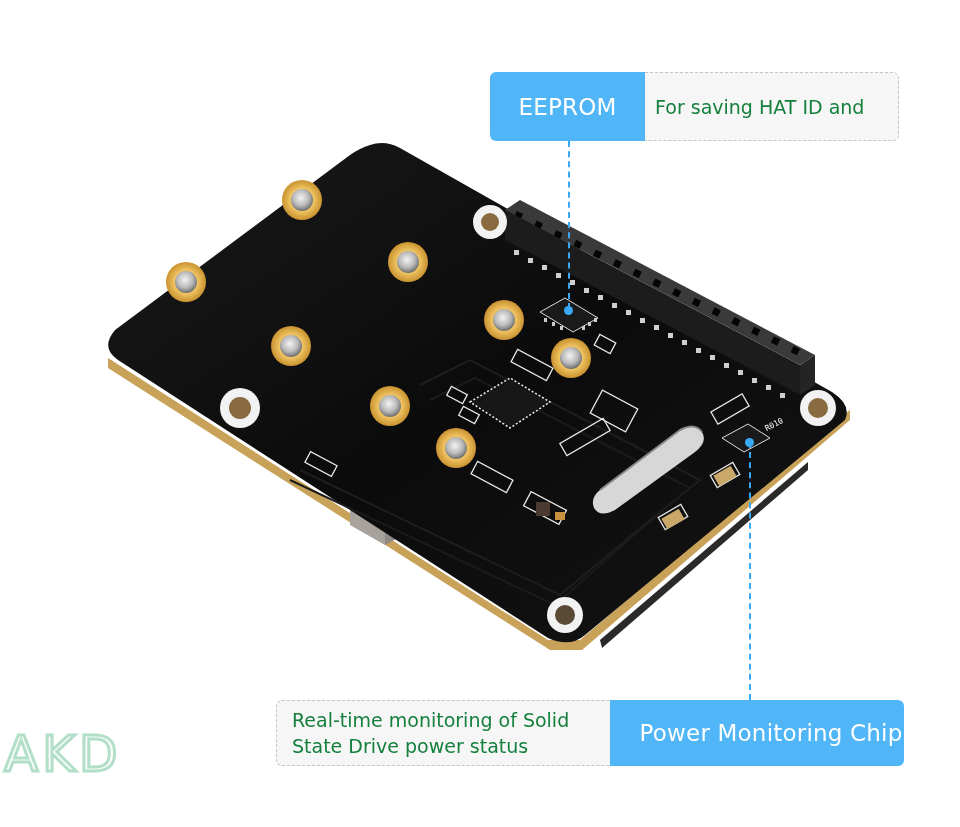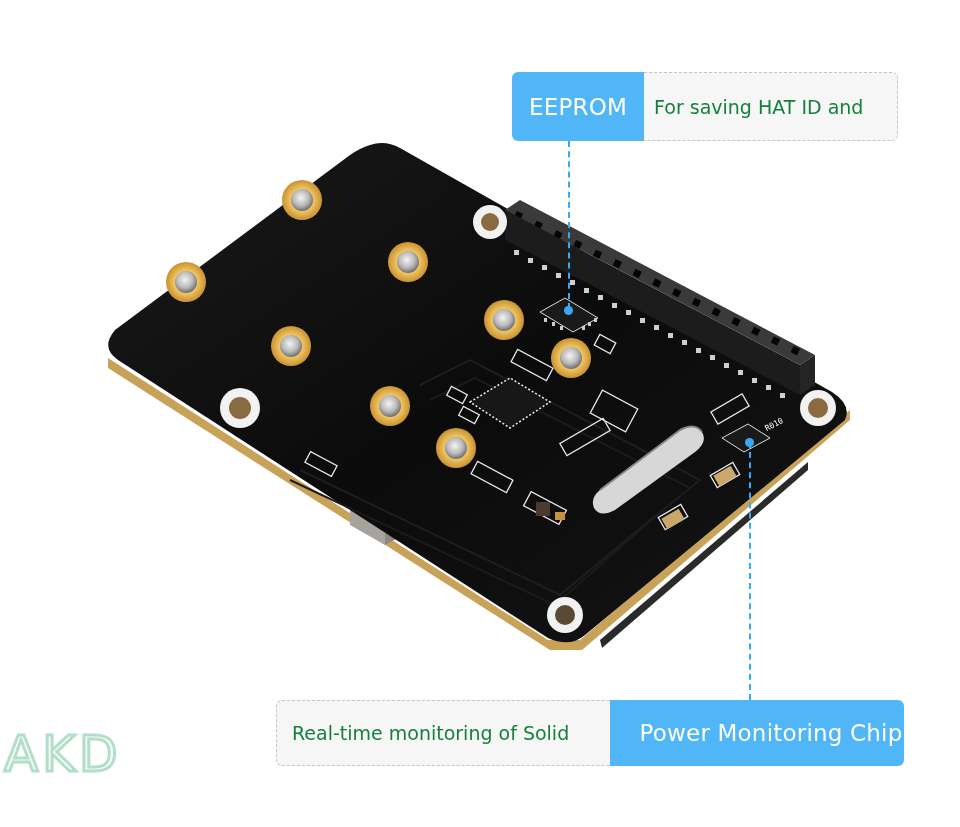--- a/index.html
+++ b/index.html
@@ -32,21 +32,21 @@
       color: #15803d;
       font-size: 19px;
       line-height: 26px;
       display: flex;
       align-items: center;
       padding: 0 10px;
     }
 
     
     .callout-eeprom { left: 490px; top: 72px; height: 69px; }
-    .callout-eeprom .tag { width: 132px; border-radius: 6px 0 0 6px; margin-left: 22px; }
+    .callout-eeprom .tag { width: 155px; border-radius: 6px 0 0 6px; }
     .callout-eeprom .desc { width: 254px; border-left: none; border-radius: 0 6px 6px 0; }
 
     
     .callout-power { left: 276px; top: 700px; height: 66px; }
     .callout-power .desc { width: 334px; border-right: none; border-radius: 6px 0 0 6px; padding-left: 15px; }
     .callout-power .tag { width: 294px; border-radius: 0 6px 6px 0; padding-left: 28px; }
 
     
     .leader {
       position: absolute;
@@ -246,19 +246,20 @@
   </div>
   <div class="leader leader-eeprom"></div>
   <div class="dot dot-eeprom"></div>
 
   <div class="leader leader-power"></div>
   <div class="dot dot-power"></div>
   <div class="callout callout-power">
     <div class="desc">
       <div>
         <div>Real-time monitoring of Solid</div>
+        <div>State Drive power status</div>
       </div>
     </div>
     <div class="tag">Power Monitoring Chip</div>
   </div>
 
   <div class="logo">AKD</div>
 </div>
 
 </body></html>

